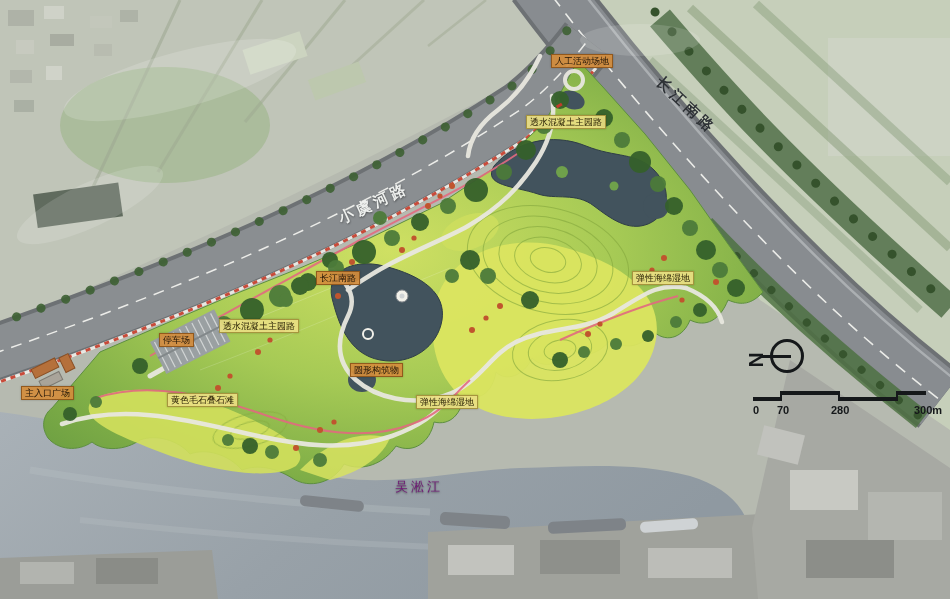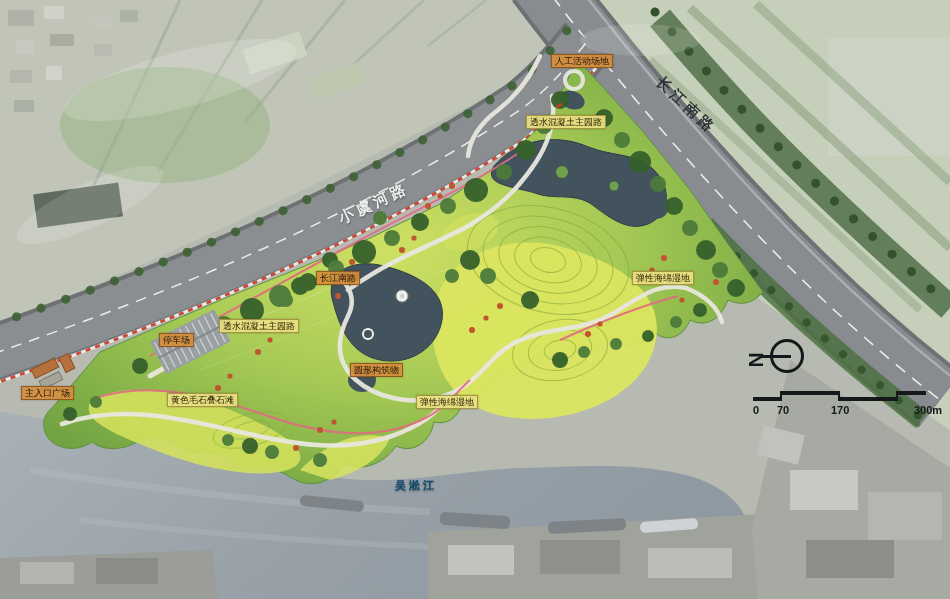--- a/index.html
+++ b/index.html
@@ -17,21 +17,21 @@
     text-align:center;
   }
   .lbl[data-type="orange"]{background:rgba(210,140,60,.92);border-color:rgba(130,75,20,.8);}
   .lbl[data-type="yellow"]{background:rgba(233,222,130,.92);border-color:rgba(150,130,45,.8);color:#2a2206;font-family:Liberation Serif, serif;}
   .road-label{
     position:absolute;font-weight:700;font-size:15px;letter-spacing:4px;white-space:nowrap;
   }
   .road-label.light{color:#eef0ee;text-shadow:0 1px 2px rgba(0,0,0,.45);transform:rotate(-25deg);}
   .road-label.dark{color:#2e3236;text-shadow:0 0 1px rgba(255,255,255,.25);transform:rotate(43deg);}
   .river-label{
-    position:absolute;color:#0c4a6e;font-weight:700;font-size:11px;letter-spacing:3px;
+    position:absolute;color:#701a75;font-weight:400;font-size:13px;letter-spacing:3px;
     text-shadow:0 1px 2px rgba(0,0,0,.5);white-space:nowrap;
   }
   
   .compass{position:absolute;left:746px;top:336px;width:62px;height:52px;}
   .compass-n{
     position:absolute;left:2px;top:12px;font-weight:700;font-size:21px;color:#15181a;
     transform:rotate(-90deg);
   }
   .compass-circle{
     position:absolute;left:24px;top:3px;width:34px;height:34px;border:3px solid #15181a;
@@ -373,17 +373,17 @@
       <rect x="0" y="7" width="29" height="4" fill="#15181a"></rect>
       <rect x="27" y="1" width="60" height="4" fill="#15181a"></rect>
       <rect x="85" y="7" width="60" height="4" fill="#15181a"></rect>
       <rect x="143" y="1" width="30" height="4" fill="#15181a"></rect>
       <rect x="27" y="1" width="2" height="10" fill="#15181a"></rect>
       <rect x="85" y="1" width="2" height="10" fill="#15181a"></rect>
       <rect x="143" y="1" width="2" height="10" fill="#15181a"></rect>
     </svg>
     <span class="tick t0">0</span>
     <span class="tick t1">70</span>
-    <span class="tick t2">170</span>
+    <span class="tick t2">280</span>
     <span class="tick t3">300m</span>
   </div>
 
 </div>
 
 </body></html>

